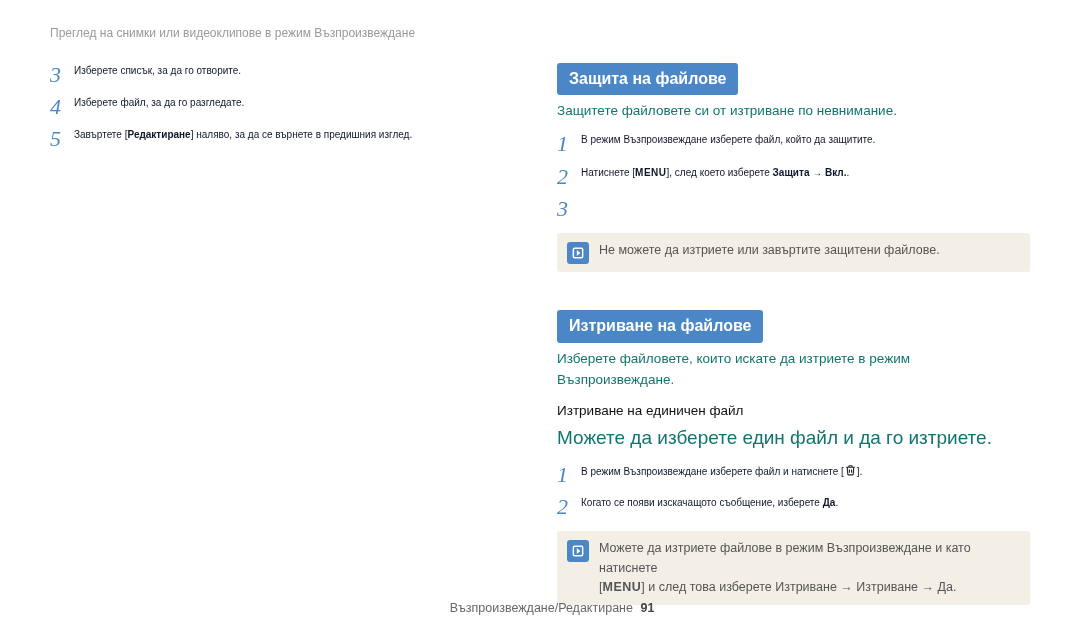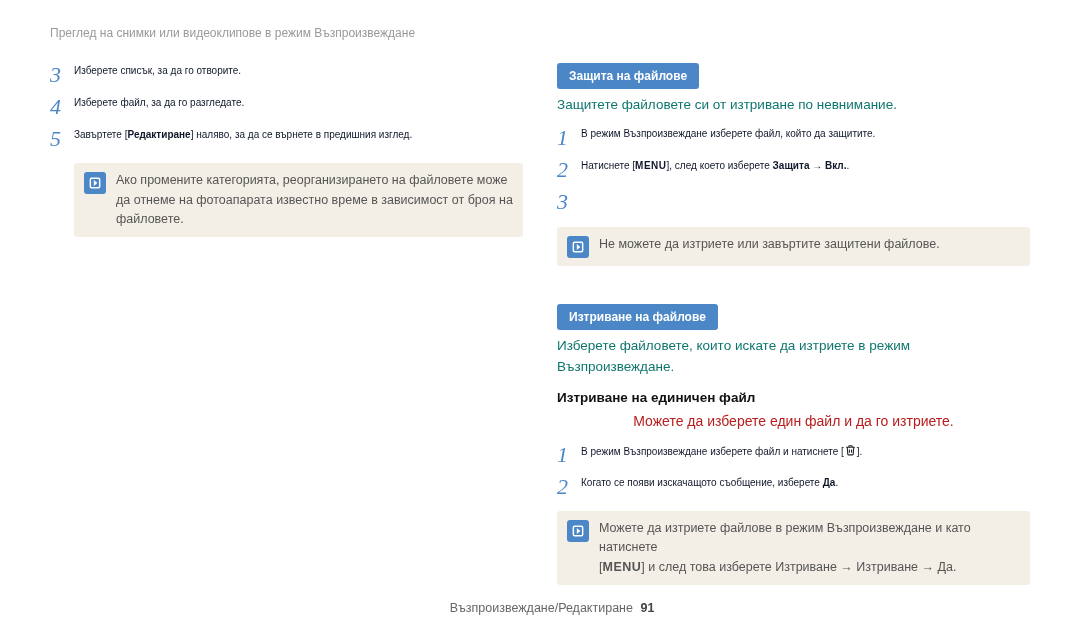--- a/index.html
+++ b/index.html
@@ -66,42 +66,41 @@
   .note-text {
     font-size: 12.5px;
     color: #555;
   }
   .note-text .bold { font-weight: normal; }
   .pill {
     display: inline-block;
     background: #4b87c6;
     color: #fff;
     font-weight: bold;
-    font-size: 12px;
+    font-size: 16px;
     padding: 4px 12px;
     border-radius: 3px;
     margin-bottom: 6px;
   }
   .section-intro {
     font-size: 13.5px;
     color: #0f766e;
     margin-bottom: 10px;
   }
   .subheading {
-    font-weight: bold;
+    font-weight: normal;
     font-size: 13.5px;
     color: #111;
     margin-top: 4px;
     margin-bottom: 2px;
   }
   .subtext {
-    font-size: 14px;
-    color: #b91c1c;
+    font-size: 19px;
+    color: #0f766e;
     margin-bottom: 10px;
-    text-align: center;
   }
   .menu-glyph {
     font-weight: bold;
     letter-spacing: 0.5px;
   }
   .trash-icon {
     display: inline-block;
     vertical-align: -2px;
   }
   .footer {
@@ -134,29 +133,20 @@
         <div class="step-seq">4</div>
         <div class="step-body">Изберете файл, за да го разгледате.</div>
       </div>
       <div class="step">
         <div class="step-seq">5</div>
         <div class="step-body">
           <span>Завъртете [</span><span class="bold">Редактиране</span><span>] наляво, за да се върнете в предишния изглед.</span>
         </div>
       </div>
 
-      <div class="note left-note">
-        <div class="note-icon">
-          <svg viewBox="0 0 24 24" fill="none" stroke="white" stroke-width="2.5">
-            <rect x="4" y="4" width="16" height="16" rx="2"></rect>
-            <path d="M10 7l6 5-6 5" fill="white" stroke="none"></path>
-          </svg>
-        </div>
-        <div class="note-text">Ако промените категорията, реорганизирането на файловете може да отнеме на фотоапарата известно време в зависимост от броя на файловете.</div>
-      </div>
     </div>
 
     <div class="col">
 
       
       <div class="pill">Защита на файлове</div>
       <div class="section-intro">Защитете файловете си от изтриване по невнимание.</div>
 
       <div class="step">
         <div class="step-seq">1</div>

